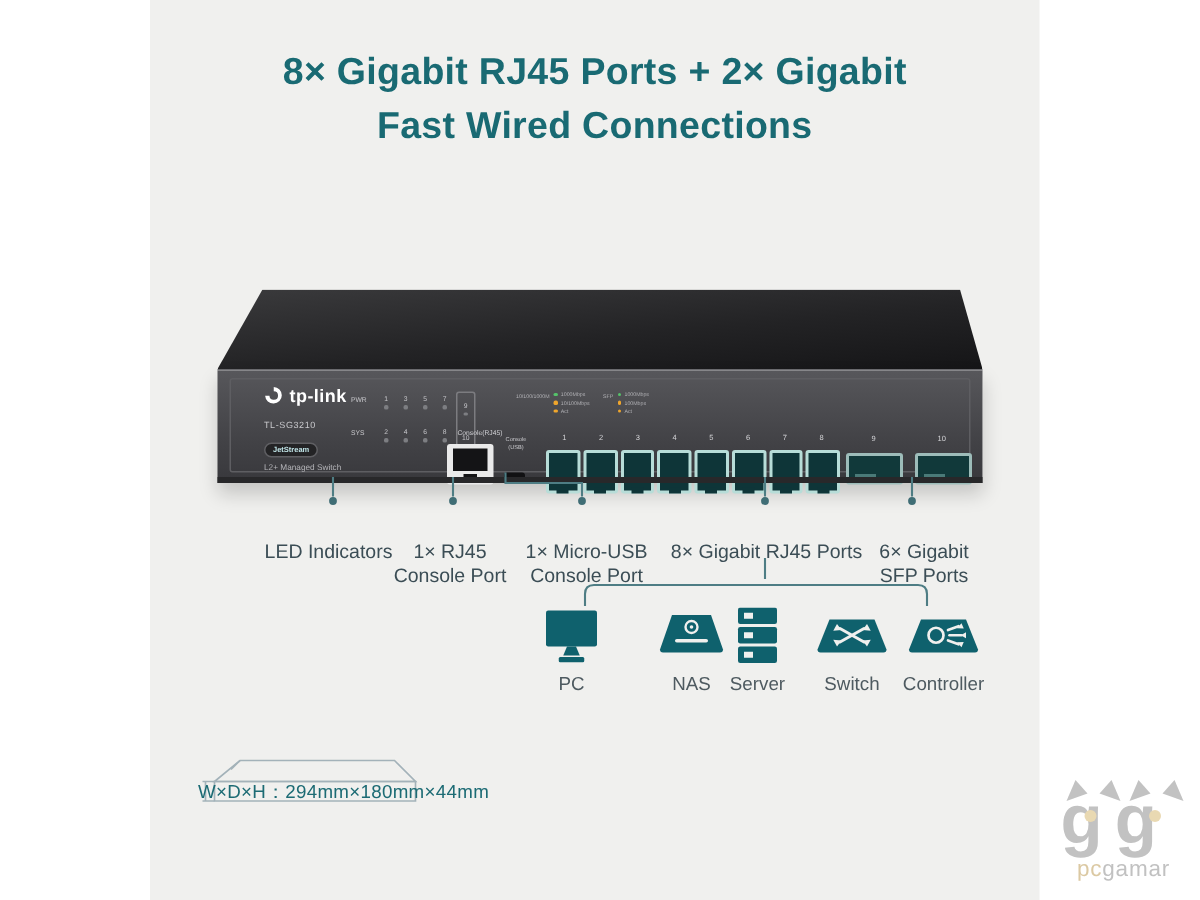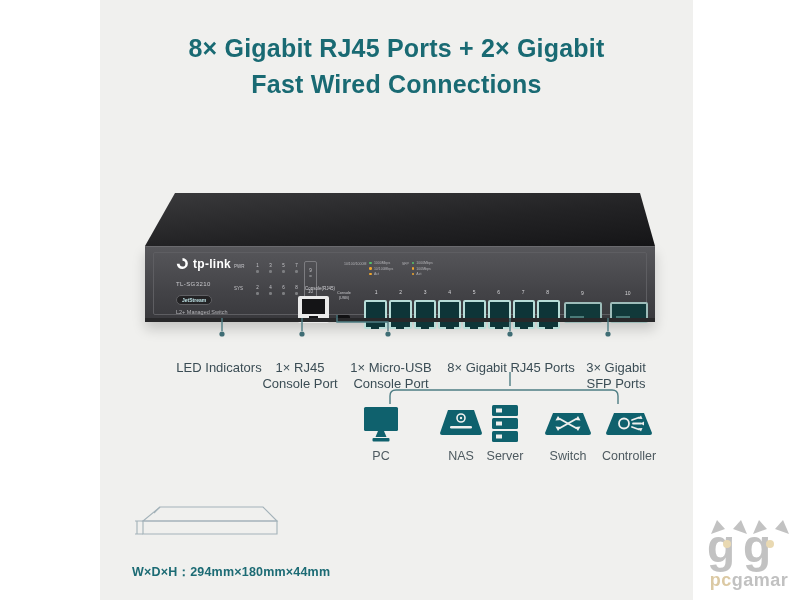--- a/index.html
+++ b/index.html
@@ -76,25 +76,25 @@
   .callout { position:absolute; top:340px; transform:translateX(-50%); text-align:center;
              color:#3b4d55; font-size:13px; line-height:16px; white-space:nowrap;margin-top:20px; }
 
   
   .device { position:absolute; top:405px; transform:translateX(-50%); text-align:center; width:70px; }
   .device .ic { height:37px; display:flex; align-items:flex-end; justify-content:center; }
   .device .lbl { margin-top:7px; color:#4e5a60; font-size:12.5px; }
 
   
   .dim-svg { position:absolute; left:130px; top:501px; }
-  .dim-text { position:absolute; left:132px; top:564px; color:#1c6b74; font-size:12.5px; font-weight:700; letter-spacing:0.2px; }
+  .dim-text { position:absolute; left:132px; top:520px; color:#1c6b74; font-size:12.5px; font-weight:400; letter-spacing:0.2px; }
 
   
   .watermark { position:absolute; left:700px; top:518px; width:98px; text-align:center; opacity:0.92; }
-  .wm-text { margin-top:-6px; font-size:18px; font-weight:bold; letter-spacing:0.5px; }
+  .wm-text { margin-top:-6px; font-size:15px; font-weight:normal; letter-spacing:0.5px; }
   .wm-text .acc { color:#d9c59c; } .wm-text .rest { color:#bcbcbc; }
 </style>
 </head>
 <body>
 
 <div class="canvas">
   <div class="panel"></div>
 
   <div class="title">
     <div>8× Gigabit RJ45 Ports + 2× Gigabit</div>
@@ -276,21 +276,21 @@
   </div>
   <div class="callout" style="left:391px;">
     <div>1× Micro-USB</div>
     <div>Console Port</div>
   </div>
   <div class="callout" style="left:511px;">
     <div>8× Gigabit RJ45 Ports</div>
     <div></div>
   </div>
   <div class="callout" style="left:616px;">
-    <div>3× Gigabit</div>
+    <div>6× Gigabit</div>
     <div>SFP Ports</div>
   </div>
 
   <div class="device" style="left:381px;">
     <div class="ic">
         <svg width="50" height="36" viewBox="0 0 50 36">
       <rect x="8" y="1" width="34" height="24" rx="1.5" fill="#0f616d"></rect>
       <path d="M22 25 h6 l2.5 6 h-11 z" fill="#0f616d"></path>
       <rect x="16.5" y="32" width="17" height="3.5" rx="1" fill="#0f616d"></rect>
     </svg>

